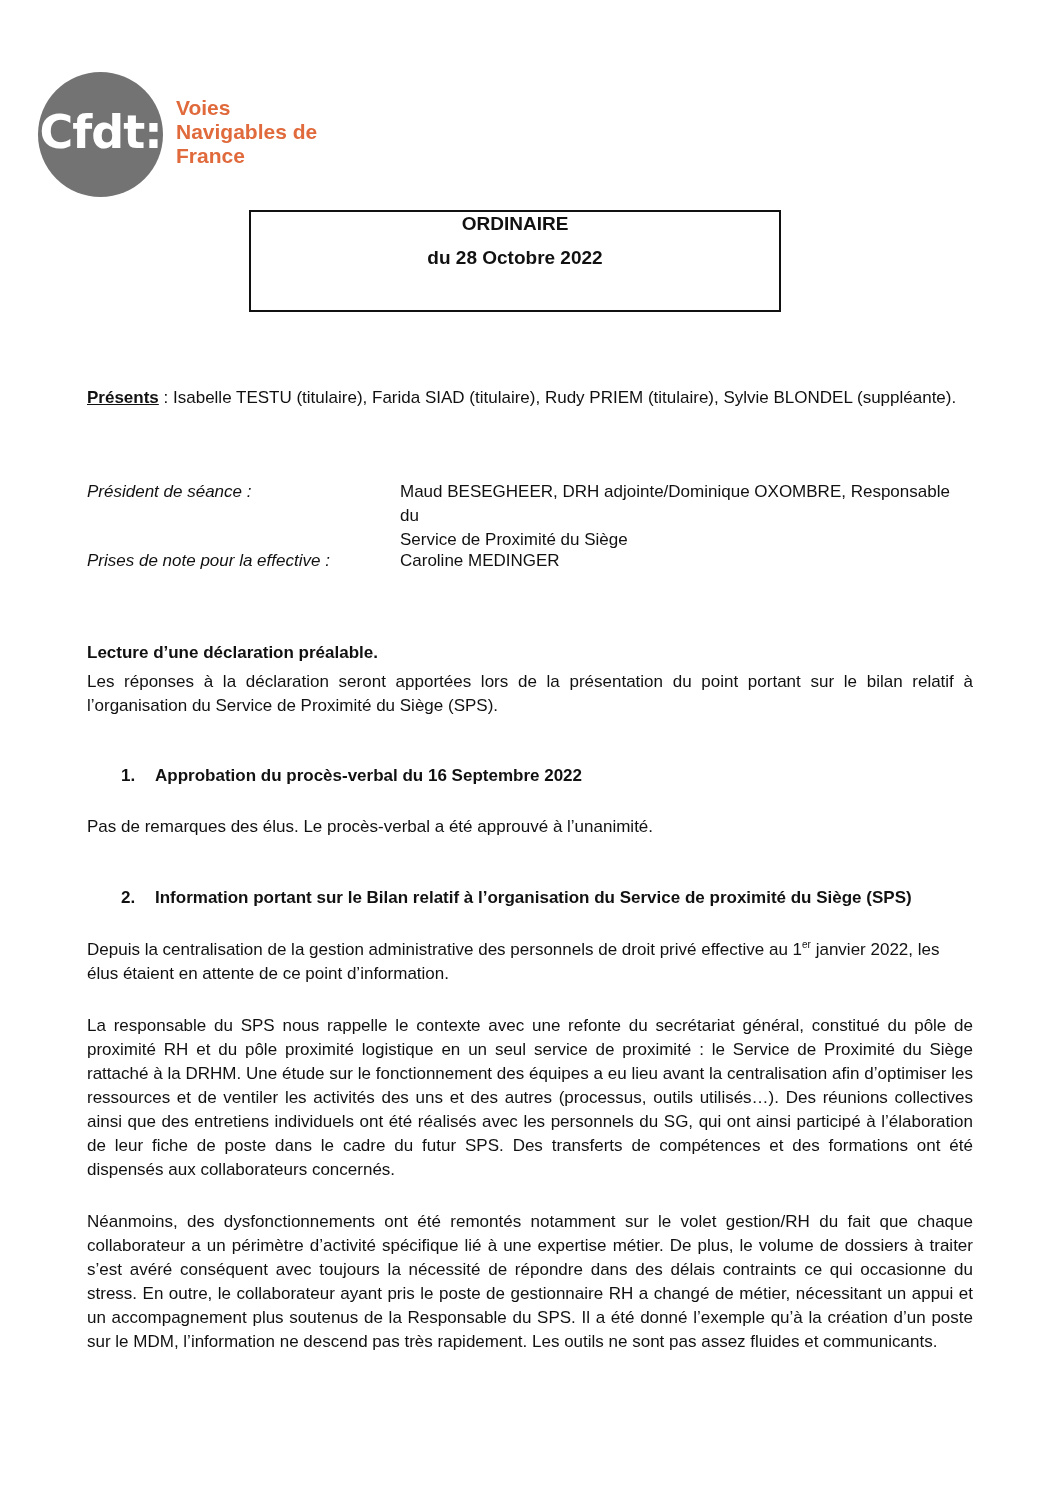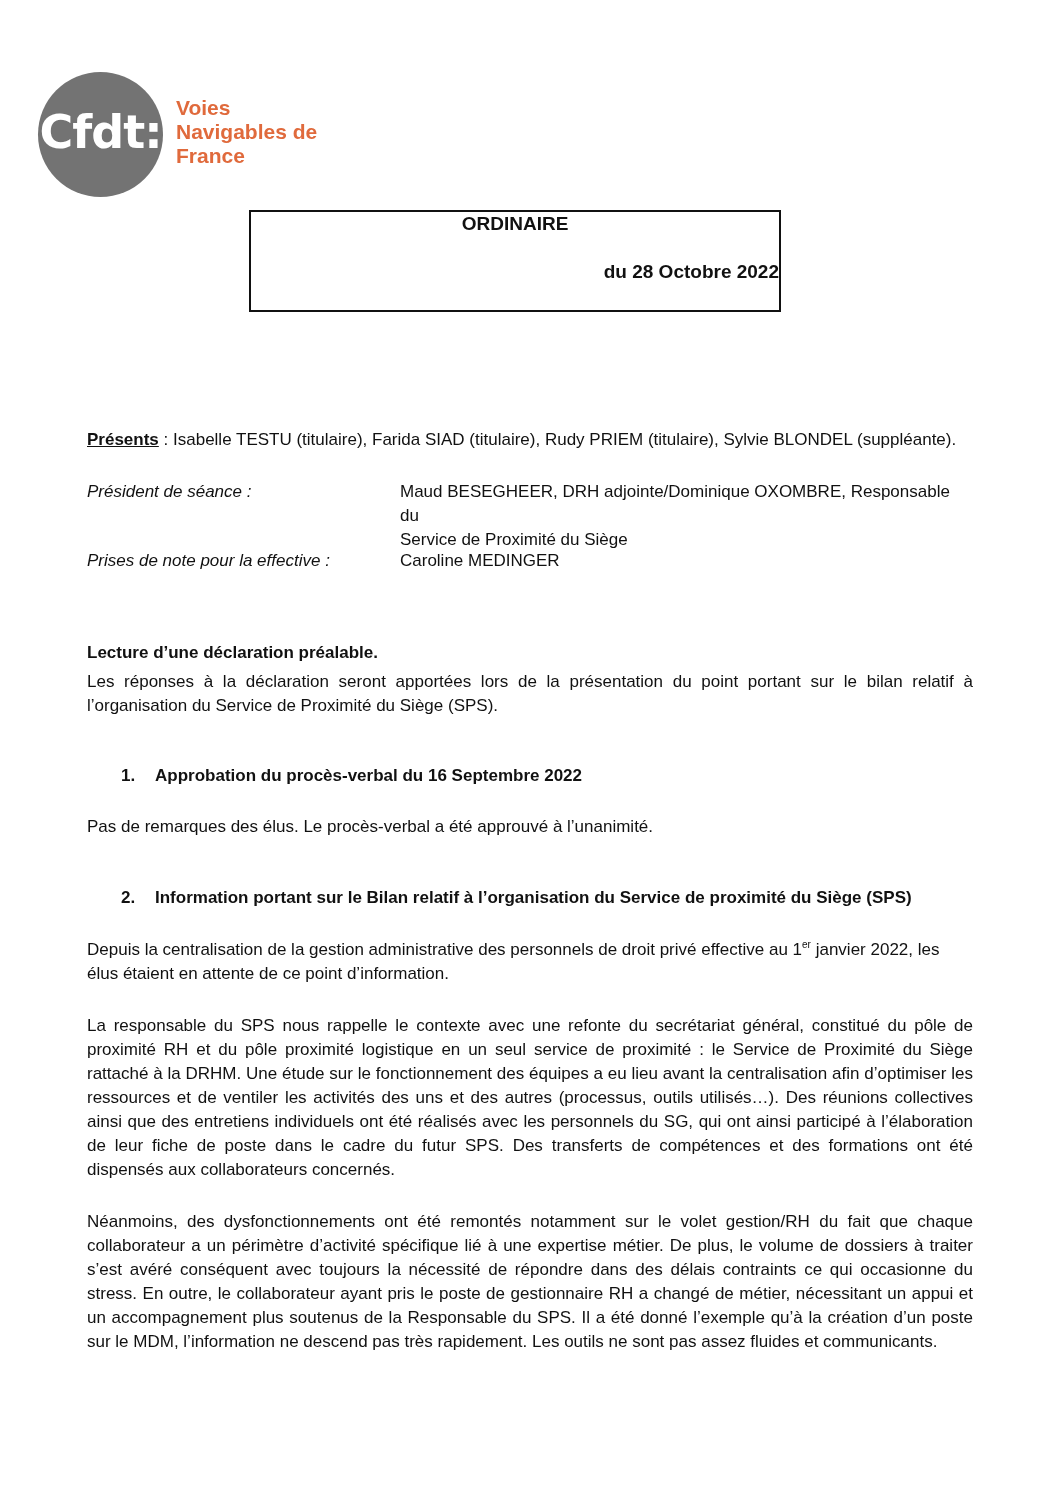--- a/index.html
+++ b/index.html
@@ -4,21 +4,21 @@
 <style>
   html, body { margin: 0; padding: 0; background: #ffffff; }
   body { width: 1058px; height: 1497px; position: relative; overflow: hidden; font-family: "Liberation Sans", sans-serif; color: #111; }
   .logo { position: absolute; left: 38px; top: 72px; width: 300px; height: 128px; }
   .logo-circle { position: absolute; left: 0; top: 0; width: 125px; height: 125px; border-radius: 50%; background: #737373; }
   .logo-cfdt { position: absolute; left: 0; top: 33px; width: 125px; text-align: center; color: #fff; font-weight: bold; font-size: 46px; letter-spacing: -1px; font-family: "DejaVu Sans", sans-serif; }
   .logo-text { position: absolute; left: 138px; top: 24px; color: #e06a3c; font-weight: bold; font-size: 21px; line-height: 24px; }
 
   .title-box { position: absolute; left: 249px; top: 210px; width: 532px; height: 102px; border: 2px solid #111; box-sizing: border-box; text-align: center; font-weight: bold; font-size: 19px; }
   .title-box .l1 { margin-top: 9px; line-height: 24px; }
-  .title-box .l3 { margin-top: 24px; line-height: 24px; text-align: right; }
+  .title-box .l3 { margin-top: 10px; line-height: 24px; }
 
   .doc { position: absolute; left: 87px; width: 886px; font-family: "Liberation Sans Narrow", "Liberation Sans", sans-serif; font-size: 17px; line-height: 24px; color: #111; }
   .u { text-decoration: underline; font-weight: bold; }
   .b { font-weight: bold; }
   .just { text-align: justify; }
   .lbl { position: absolute; left: 0; font-style: italic; }
   .val { position: absolute; left: 313px; width: 573px; }
   .num { display: inline-block; width: 34px; }
   sup { font-size: 10px; line-height: 0; }
 </style>
@@ -34,21 +34,21 @@
     <div>Navigables de</div>
     <div>France</div>
   </div>
 </div>
 
 <div class="title-box">
   <div class="l2" style="line-height:24px;">ORDINAIRE</div>
   <div class="l3">du 28 Octobre 2022</div>
 </div>
 
-<div class="doc" style="top:428px;">
+<div class="doc" style="top:386px;">
   <span class="u">Présents</span><span> : </span><span>Isabelle TESTU (titulaire), Farida SIAD (titulaire), Rudy PRIEM (titulaire), Sylvie BLONDEL (suppléante).</span>
 </div>
 
 <div class="doc" style="top:480px; height:50px;">
   <span class="lbl">Président de séance :</span>
   <div class="val">
     <div>Maud BESEGHEER, DRH adjointe/Dominique OXOMBRE, Responsable du</div>
     <div>Service de Proximité du Siège</div>
   </div>
 </div>

